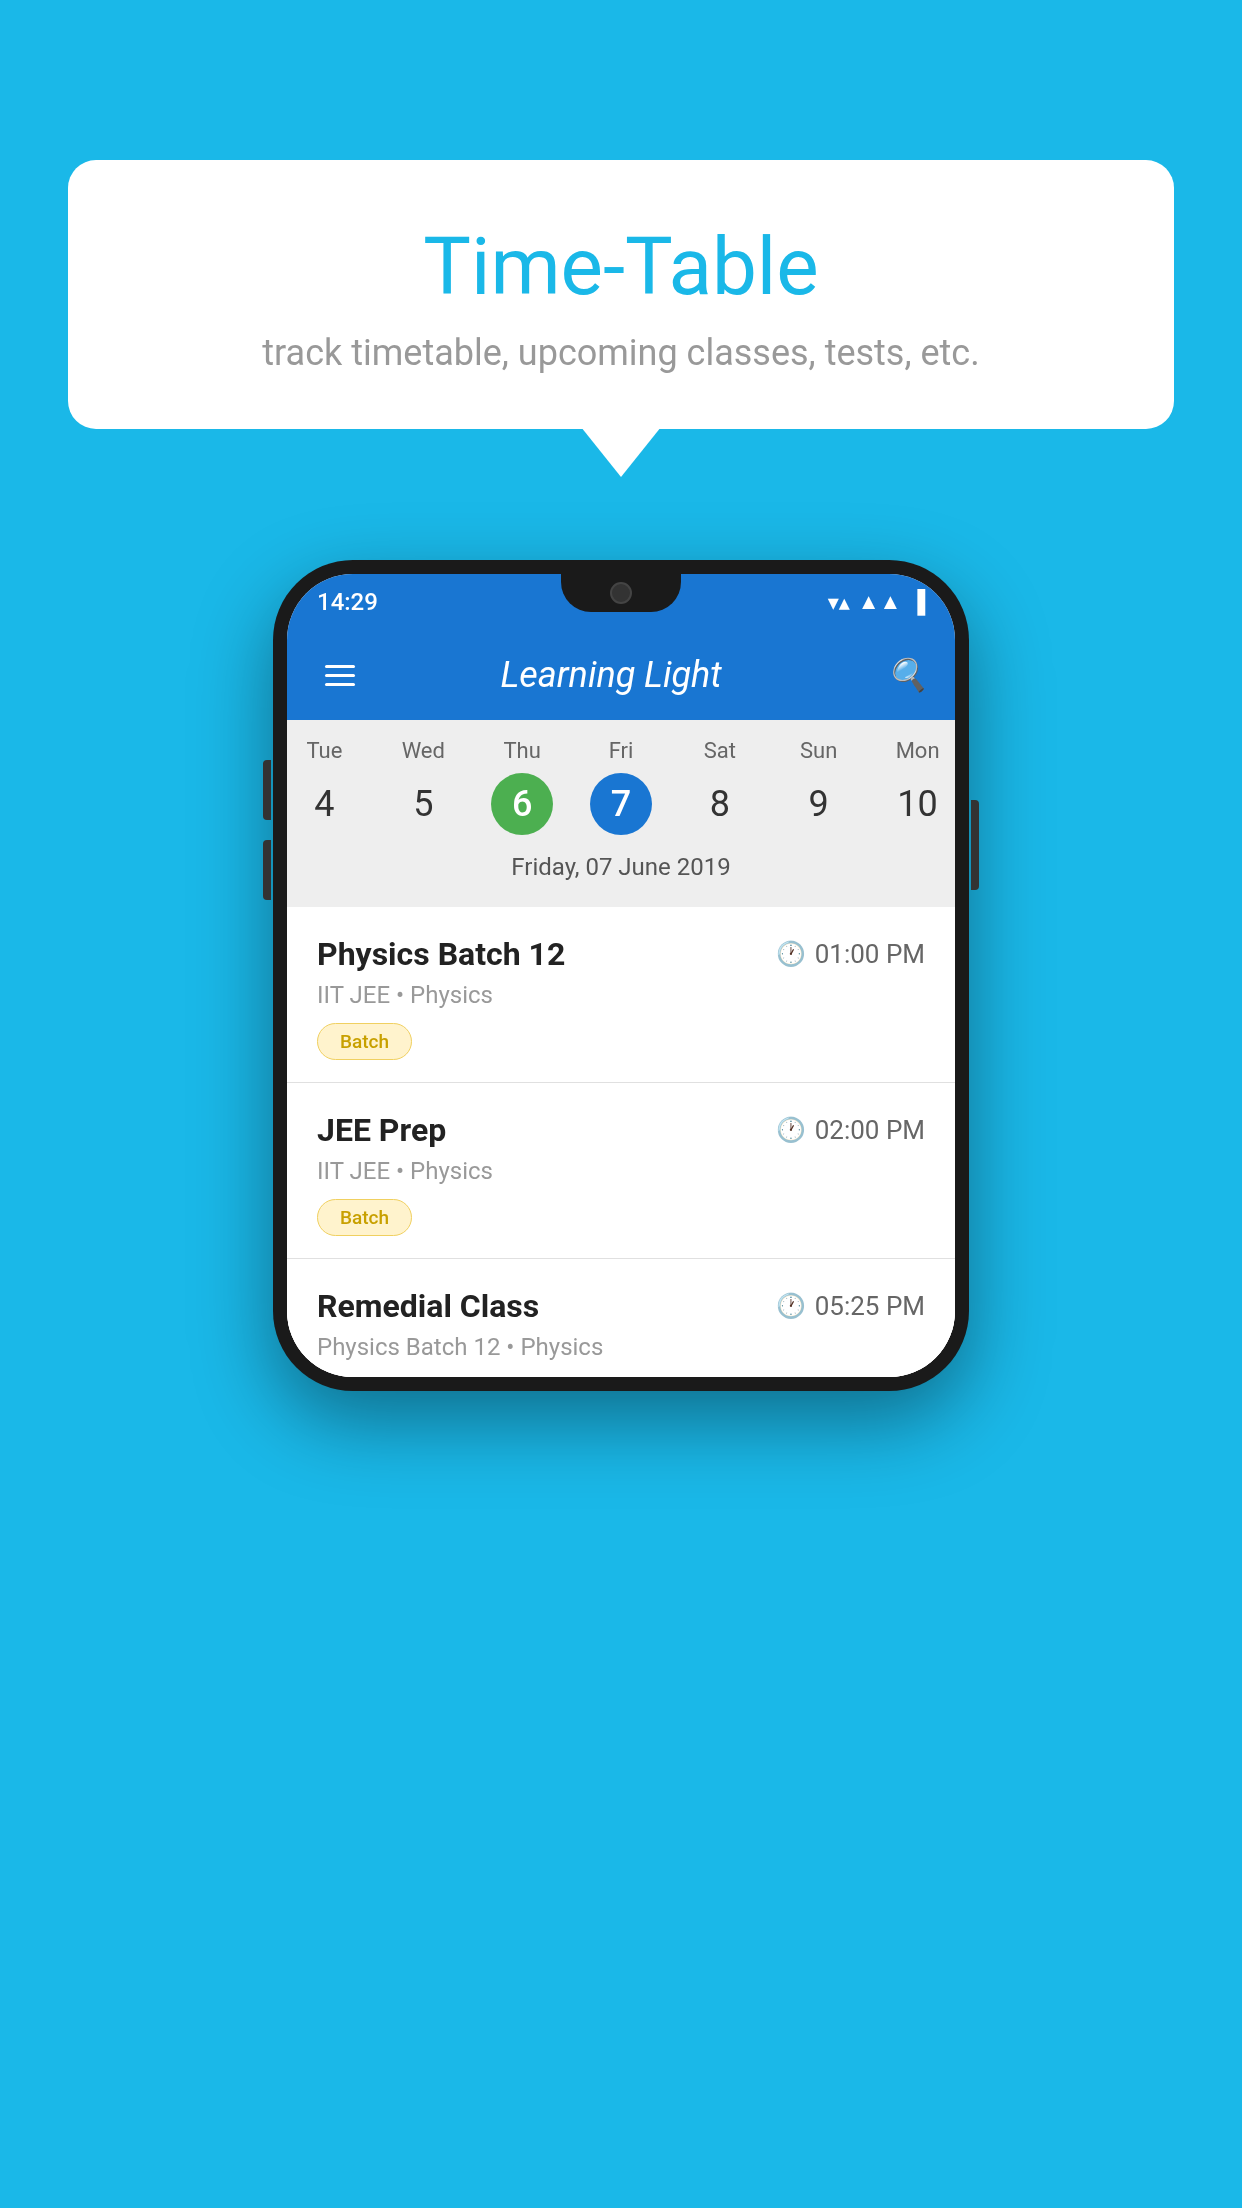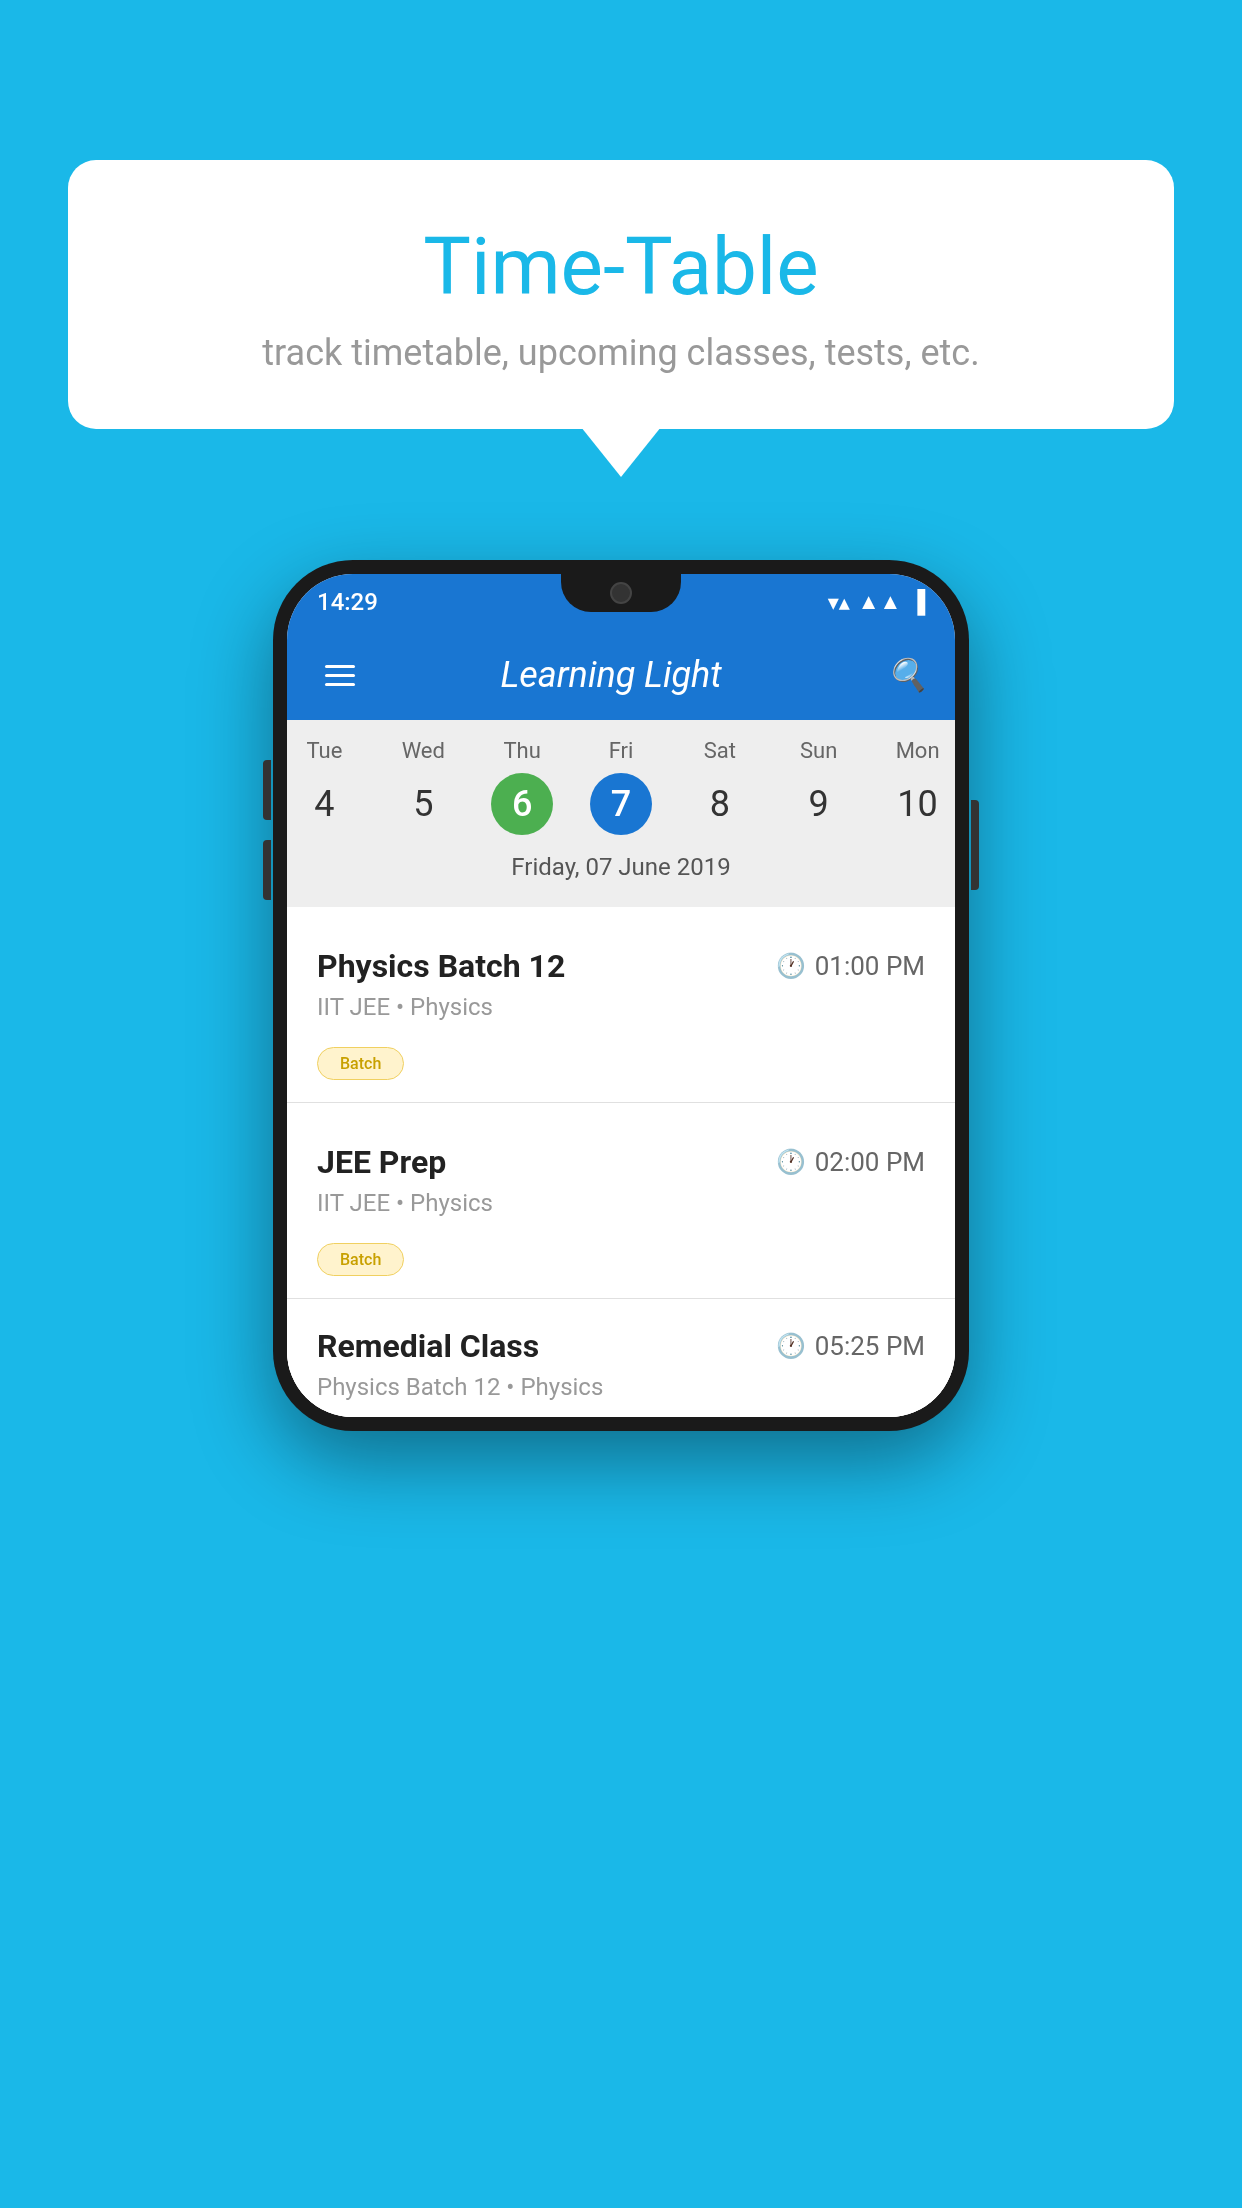--- a/index.html
+++ b/index.html
@@ -271,21 +271,21 @@
       background: #eeeeee;
     }
 
     
     .schedule-list {
       background: white;
     }
 
     .schedule-item {
       background: white;
-      padding: 40px 30px 22px;
+      padding: 28px 30px 22px;
       border-bottom: 1px solid #e0e0e0;
     }
 
     .schedule-item-header {
       display: flex;
       align-items: center;
       justify-content: space-between;
       margin-bottom: 8px;
     }
 
@@ -314,23 +314,22 @@
       margin-bottom: 14px;
     }
 
     .batch-tag {
       display: inline-block;
       background: #fff3cd;
       color: #c8a000;
       border: 1.5px solid #f0d060;
       border-radius: 30px;
       padding: 6px 22px;
-      font-size: 16px;
+      font-size: 19px;
       font-weight: 500;
-      margin-top: 12px;
     }
 
     
     .schedule-item-partial {
       background: white;
       padding: 28px 30px 2px;
     }
   </style>
 </head>
 <body>

